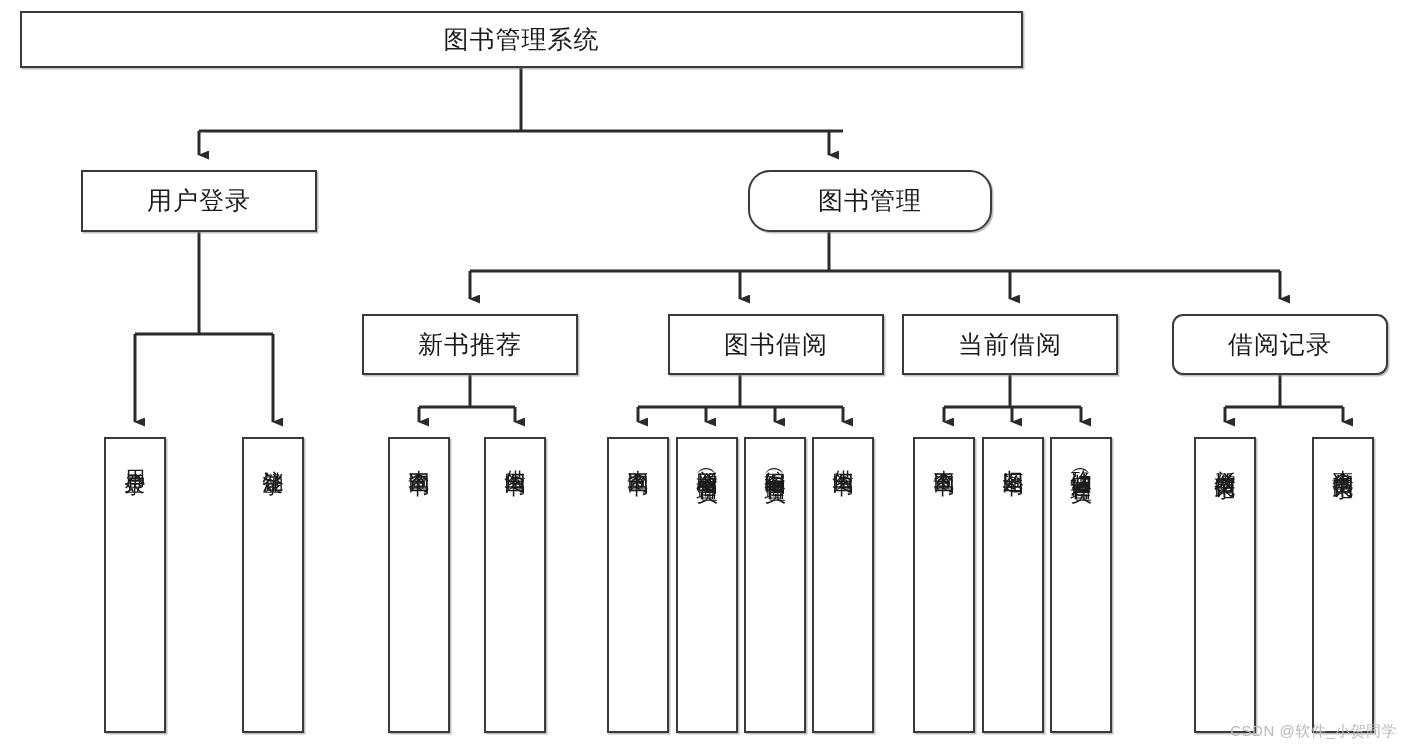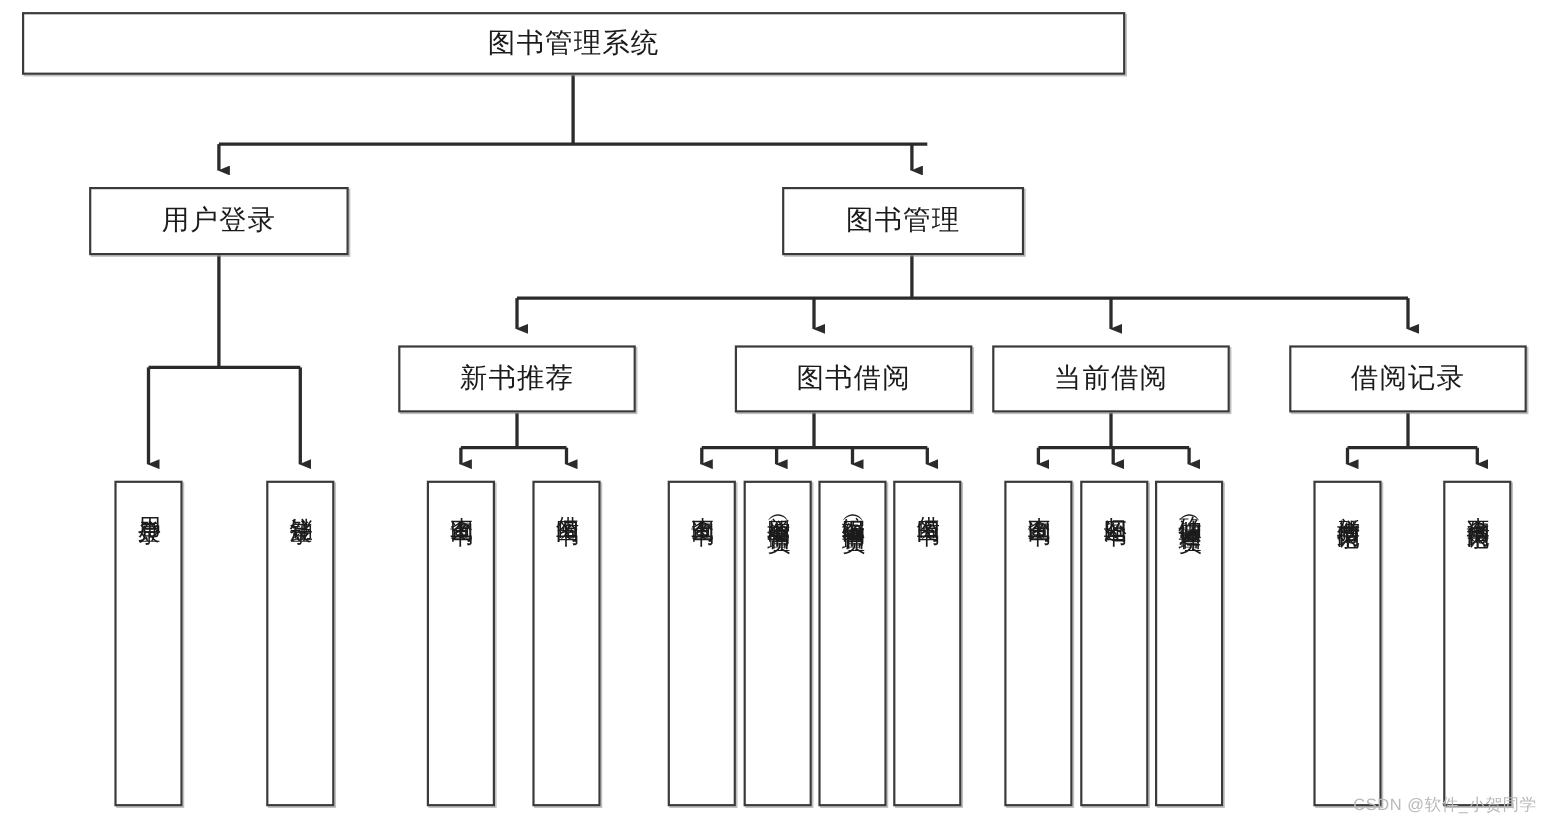--- a/index.html
+++ b/index.html
@@ -122,34 +122,34 @@
     </g>
   </svg>
 
   <div class="node" style="left:20px; top:11px; width:1003px; height:57px;">
     <span class="label">图书管理系统</span>
   </div>
 
   <div class="node" style="left:81px; top:170px; width:236px; height:62px;">
     <span class="label">用户登录</span>
   </div>
-  <div class="node" style="left:711px; top:170px; width:220px; height:62px;">
+  <div class="node" style="left:748px; top:170px; width:244px; height:62px;border-radius:22px;">
     <span class="label">图书管理</span>
   </div>
 
   <div class="node" style="left:362px; top:314px; width:216px; height:61px;">
     <span class="label">新书推荐</span>
   </div>
   <div class="node" style="left:668px; top:314px; width:216px; height:61px;">
     <span class="label">图书借阅</span>
   </div>
   <div class="node" style="left:902px; top:314px; width:216px; height:61px;justify-content:center;">
     <span class="label">当前借阅</span>
   </div>
-  <div class="node" style="left:1172px; top:314px; width:216px; height:61px;">
+  <div class="node" style="left:1172px; top:314px; width:216px; height:61px;border-radius:11px;">
     <span class="label">借阅记录</span>
   </div>
 
   <div class="node leaf" style="left:104px; top:437px; width:62px; height:296px;">
     <span class="label">用户登录</span>
   </div>
   <div class="node leaf" style="left:242px; top:437px; width:62px; height:296px;">
     <span class="label">注销登录</span>
   </div>
 

